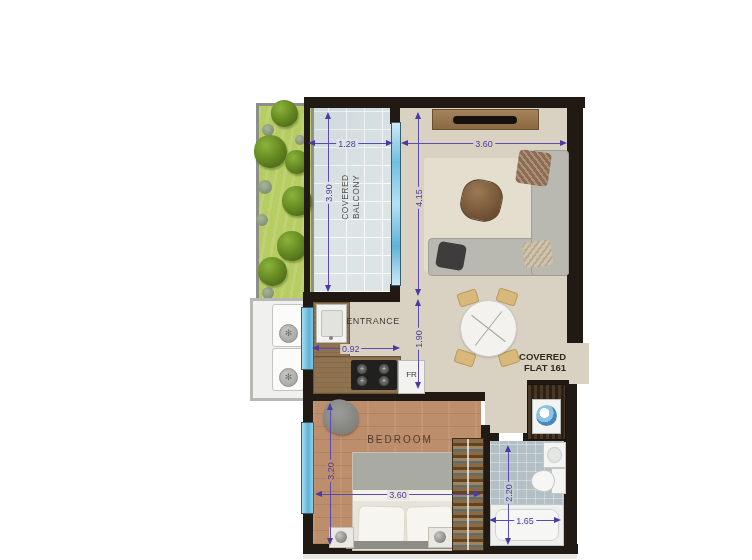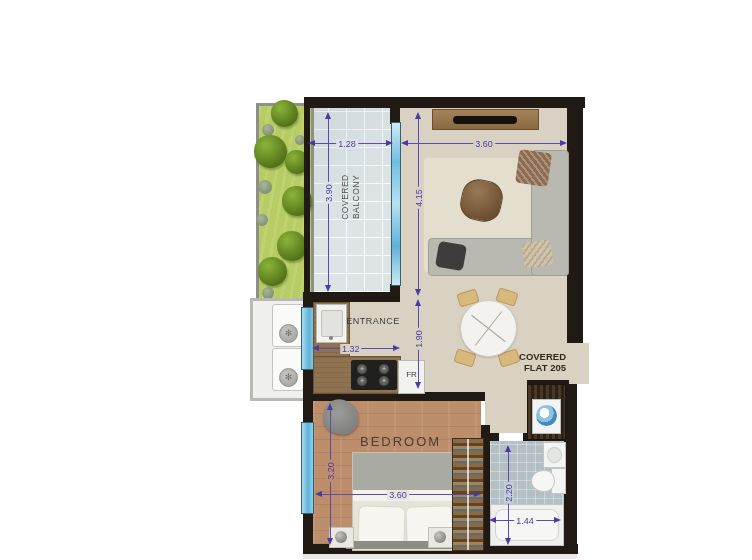--- a/index.html
+++ b/index.html
@@ -195,24 +195,24 @@
            background:radial-gradient(circle at 40% 38%, #ffffff 0 26%, #8ec2e2 28% 50%, #4689ba 52% 100%)"></div>
     </div>
   </div>
 
   <div class="rlabel" style="left:317px;top:185px;width:70px;height:24px;transform:rotate(-90deg);
        text-align:center;font-size:8.5px;letter-spacing:0.5px;line-height:11px;color:#50504c">
     <div>COVERED</div>
     <div>BALCONY</div>
   </div>
   <div class="rlabel" style="left:342px;top:316px;width:62px;height:14px;text-align:center;font-size:9px;letter-spacing:0.5px">ENTRANCE</div>
-  <div class="rlabel" style="left:360px;top:434px;width:80px;height:13px;text-align:center;font-size:13px;letter-spacing:2px;color:#503c30">BEDROOM</div>
+  <div class="rlabel" style="left:360px;top:434px;width:80px;height:13px;text-align:center;font-size:10px;letter-spacing:2px;color:#503c30">BEDROOM</div>
   <div class="rlabel" style="left:478px;top:351px;width:88px;height:24px;text-align:right;font-weight:bold;font-size:9.5px;line-height:11px;color:#33291e">
     <div>COVERED</div>
-    <div>FLAT 205</div>
+    <div>FLAT 161</div>
   </div>
 
   <div class="dim" style="left:308px;top:139px;width:85px;height:10px">
     <div class="dline-h" style="left:6px;right:6px;top:4px"></div>
     <div class="ar ar-l" style="left:0;top:1px"></div>
     <div class="ar ar-r" style="right:0;top:1px"></div>
     <span class="dlabel h" style="left:46%;top:50%;background:#dee5e6">1.28</span>
   </div>
 
   <div class="dim" style="left:323px;top:112px;width:11px;height:180px">
@@ -240,21 +240,21 @@
     <div class="dline-v" style="top:6px;bottom:6px;left:5px"></div>
     <div class="ar ar-u" style="top:0;left:2px"></div>
     <div class="ar ar-d" style="bottom:0;left:2px"></div>
     <span class="dlabel v" style="left:50%;top:44%;background:#d9d2c3">1.90</span>
   </div>
 
   <div class="dim" style="left:312px;top:344px;width:88px;height:10px">
     <div class="dline-h" style="left:6px;right:6px;top:4px"></div>
     <div class="ar ar-l" style="left:0;top:1px"></div>
     <div class="ar ar-r" style="right:0;top:1px"></div>
-    <span class="dlabel h" style="left:44%;top:50%;background:#d9d2c3">1.32</span>
+    <span class="dlabel h" style="left:44%;top:50%;background:#d9d2c3">0.92</span>
   </div>
 
   <div class="dim" style="left:325px;top:403px;width:11px;height:142px">
     <div class="dline-v" style="top:6px;bottom:6px;left:5px"></div>
     <div class="ar ar-u" style="top:0;left:2px"></div>
     <div class="ar ar-d" style="bottom:0;left:2px"></div>
     <span class="dlabel v" style="left:50%;top:48%;background:#bd8e6c">3.20</span>
   </div>
 
   <div class="dim" style="left:315px;top:490px;width:166px;height:10px">
@@ -268,16 +268,16 @@
     <div class="dline-v" style="top:6px;bottom:6px;left:5px"></div>
     <div class="ar ar-u" style="top:0;left:2px"></div>
     <div class="ar ar-d" style="bottom:0;left:2px"></div>
     <span class="dlabel v" style="left:50%;top:48%;background:#c3ced1">2.20</span>
   </div>
 
   <div class="dim" style="left:489px;top:516px;width:72px;height:10px">
     <div class="dline-h" style="left:6px;right:6px;top:4px"></div>
     <div class="ar ar-l" style="left:0;top:1px"></div>
     <div class="ar ar-r" style="right:0;top:1px"></div>
-    <span class="dlabel h" style="left:50%;top:50%;background:#f4f5f3">1.44</span>
+    <span class="dlabel h" style="left:50%;top:50%;background:#f4f5f3">1.65</span>
   </div>
 
 </div>
 
 </body></html>

